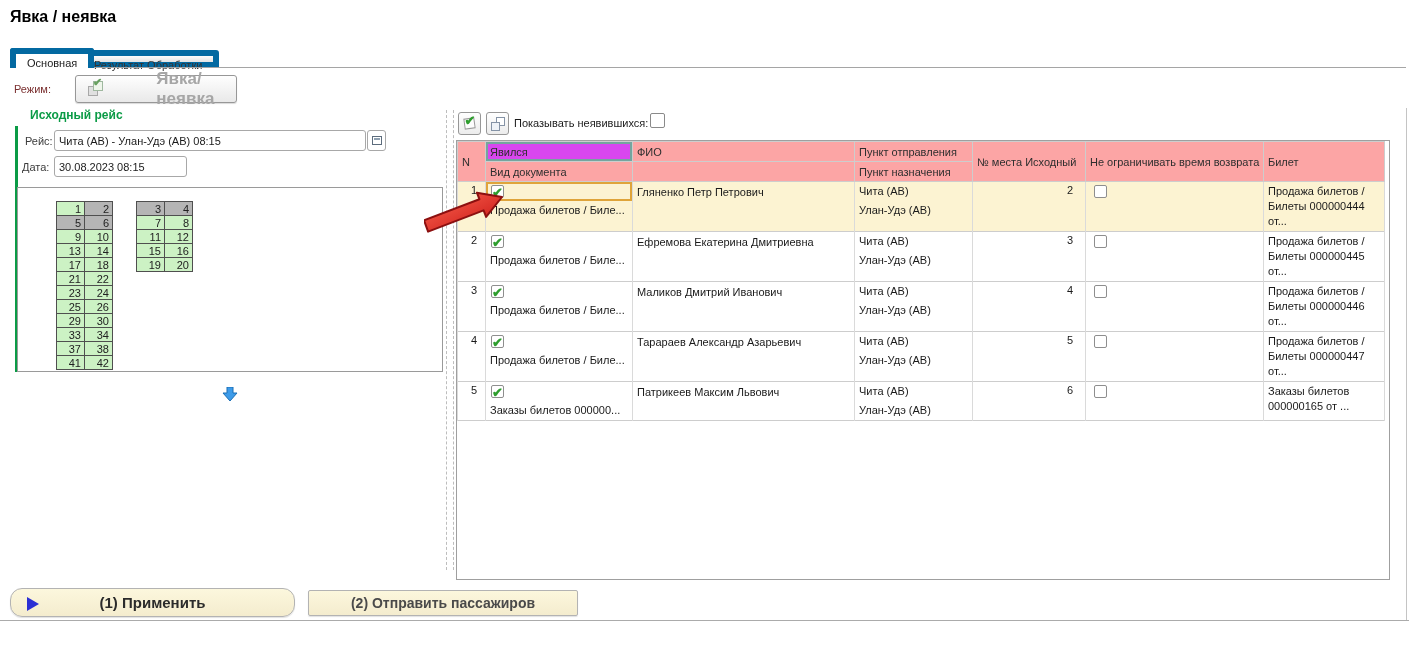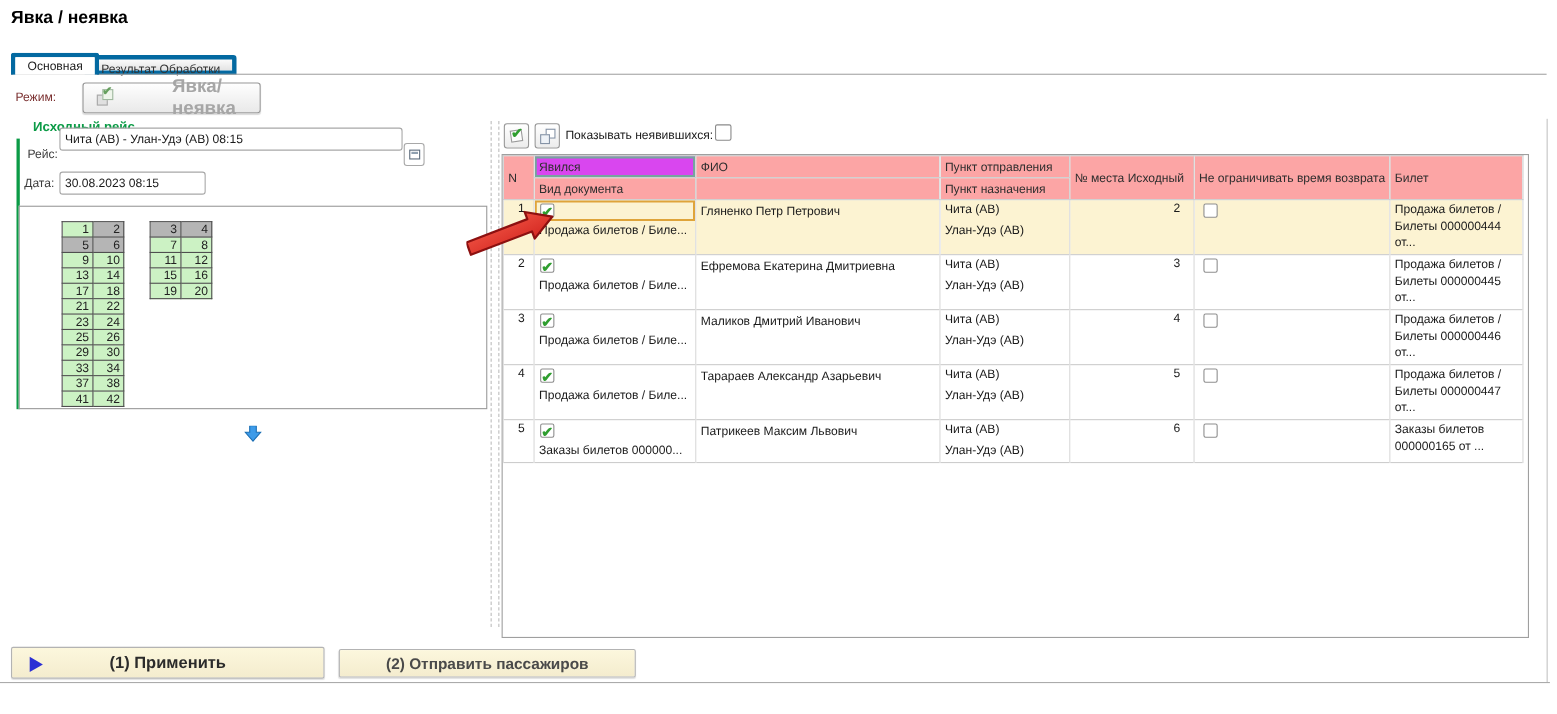--- a/index.html
+++ b/index.html
@@ -4,21 +4,21 @@
 <style>
   * { box-sizing: border-box; margin: 0; padding: 0; }
   html,body { width:1415px; height:649px; background:#fff; font-family:"Liberation Sans",sans-serif; color:#1a1a1a; overflow:hidden; }
   .abs { position:absolute; }
 
   
   .page-title { left:10px; top:8px; font-size:16px; font-weight:bold; color:#000; }
 
   
   .tabline { left:10px; top:67px; width:1396px; height:1px; background:#a5a5a5; z-index:1; }
-  .tab { position:absolute; font-size:11px; padding:0 11px; line-height:18px; border:4px solid #0369a1; border-radius:3px 3px 0 0; white-space:nowrap; }
+  .tab { position:absolute; font-size:11px; padding:0 11px; line-height:18px; border:6px solid #0369a1; border-radius:3px 3px 0 0; white-space:nowrap; }
   .tab-active { left:10px; top:48px; height:20px; background:#fff; border-bottom:none; z-index:2; }
   .tab-idle { left:77px; top:50px; height:18px; background:linear-gradient(#fbfbfb,#e3e3e3); z-index:0; color:#333; }
 
   
   .mode-label { left:14px; top:83px; font-size:11px; color:#7b3030; }
   .mode-btn { left:75px; top:75px; width:162px; height:28px; border:1px solid #979797; border-radius:3px; background:linear-gradient(#fefefe,#e9e9e9); display:flex; align-items:center; gap:8px; padding-left:12px; box-shadow:0 1px 1px rgba(0,0,0,.15); }
   .mode-btn .txt { font-size:17px; font-weight:bold; color:#a6a6a6;margin-left:48px; }
   .sq-ic { position:relative; width:16px; height:16px; }
   .sq-ic .b { position:absolute; left:0; top:5px; width:10px; height:10px; background:#e0e0e0; border:1px solid #a8a8a8; }
   .sq-ic .f { position:absolute; left:5px; top:0; width:10px; height:10px; background:#eef5ea; border:1px solid #9fb89f; }
@@ -71,21 +71,21 @@
   .c-route div { padding-left:4px; white-space:nowrap; }
   .c-seat { text-align:right; padding:2px 12px 0 0; }
   .c-ticket { padding:2px 4px; line-height:15px; }
   .doc { padding-left:4px; white-space:nowrap; overflow:hidden; text-overflow:clip; }
   .sel-cell { box-shadow:inset 0 0 0 2px #dfa43a; }
   .cb { width:13px; height:13px; border:1px solid #8e8e8e; border-radius:2px; background:#fff; display:inline-block; position:relative; margin:3px 0 0 5px; vertical-align:top; }
   .cb.ck::after { content:"✔"; color:#2f9e2f; font-size:13px; font-weight:bold; position:absolute; left:0; top:-3px; }
   .c-nl .cb { margin-left:8px; }
 
   
-  .btn-apply { left:10px; top:588px; width:285px; height:29px; background:linear-gradient(#fcf7dd,#f4ecce); border:1px solid #b3b3b3; border-radius:2px; font-size:15px; font-weight:bold; color:#2b2b2b; display:flex; align-items:center; justify-content:center; box-shadow:0 1px 1px rgba(0,0,0,.12); }
+  .btn-apply { left:10px; top:588px; width:285px; height:29px; background:linear-gradient(#fcf7dd,#f4ecce); border:1px solid #b3b3b3; border-radius:12px; font-size:15px; font-weight:bold; color:#2b2b2b; display:flex; align-items:center; justify-content:center; box-shadow:0 1px 1px rgba(0,0,0,.12); }
   .btn-apply .tri { position:absolute; left:16px; top:8px; width:0; height:0; border-top:7px solid transparent; border-bottom:7px solid transparent; border-left:12px solid #2b2fd4; }
   .btn-send { left:308px; top:590px; width:270px; height:26px; background:linear-gradient(#fcf7dd,#f4ecce); border:1px solid #b3b3b3; border-radius:2px; font-size:14px; font-weight:600; color:#4a4a4a; display:flex; align-items:center; justify-content:center; box-shadow:0 1px 1px rgba(0,0,0,.12); }
   .hr-bottom { left:0; top:620px; width:1409px; height:1px; background:#ababab; }
   .vr-right { left:1406px; top:108px; width:1px; height:512px; background:#c4c4c4; }
 
   .arrow-svg { left:424px; top:182px; }
   .darrow-svg { left:222px; top:387px; }
 </style>
 </head>
 <body>
@@ -103,21 +103,21 @@
       <span class="f"></span>
       <span class="ck">✔</span>
     </span>
   <span class="txt">Явка/неявка</span>
 </div>
 
 <div class="abs grp-title">Исходный рейс</div>
 <div class="abs grp-line"></div>
 
 <div class="abs fld-label" style="left:25px;top:135px;">Рейс:</div>
-<input class="fld" style="left: 54px; top: 116px; width: 312px;" readonly="" value="Чита (АВ) - Улан-Удэ (АВ) 08:15">
+<input class="fld" style="left: 54px; top: 130px; width: 312px;" readonly="" value="Чита (АВ) - Улан-Удэ (АВ) 08:15">
 <div class="abs open-btn">
     <span class="w"></span>
   </div>
 
 <div class="abs fld-label" style="left:22px;top:161px;">Дата:</div>
 <input class="fld" style="left: 54px; top: 156px; width: 133px;" readonly="" value="30.08.2023 08:15">
 
 <div class="abs seat-panel">
   <div id="seat-left" class="seats-mount" style="position: absolute; left: 38px; top: 13px;">
       <table class="seats abs" style="position:static">

